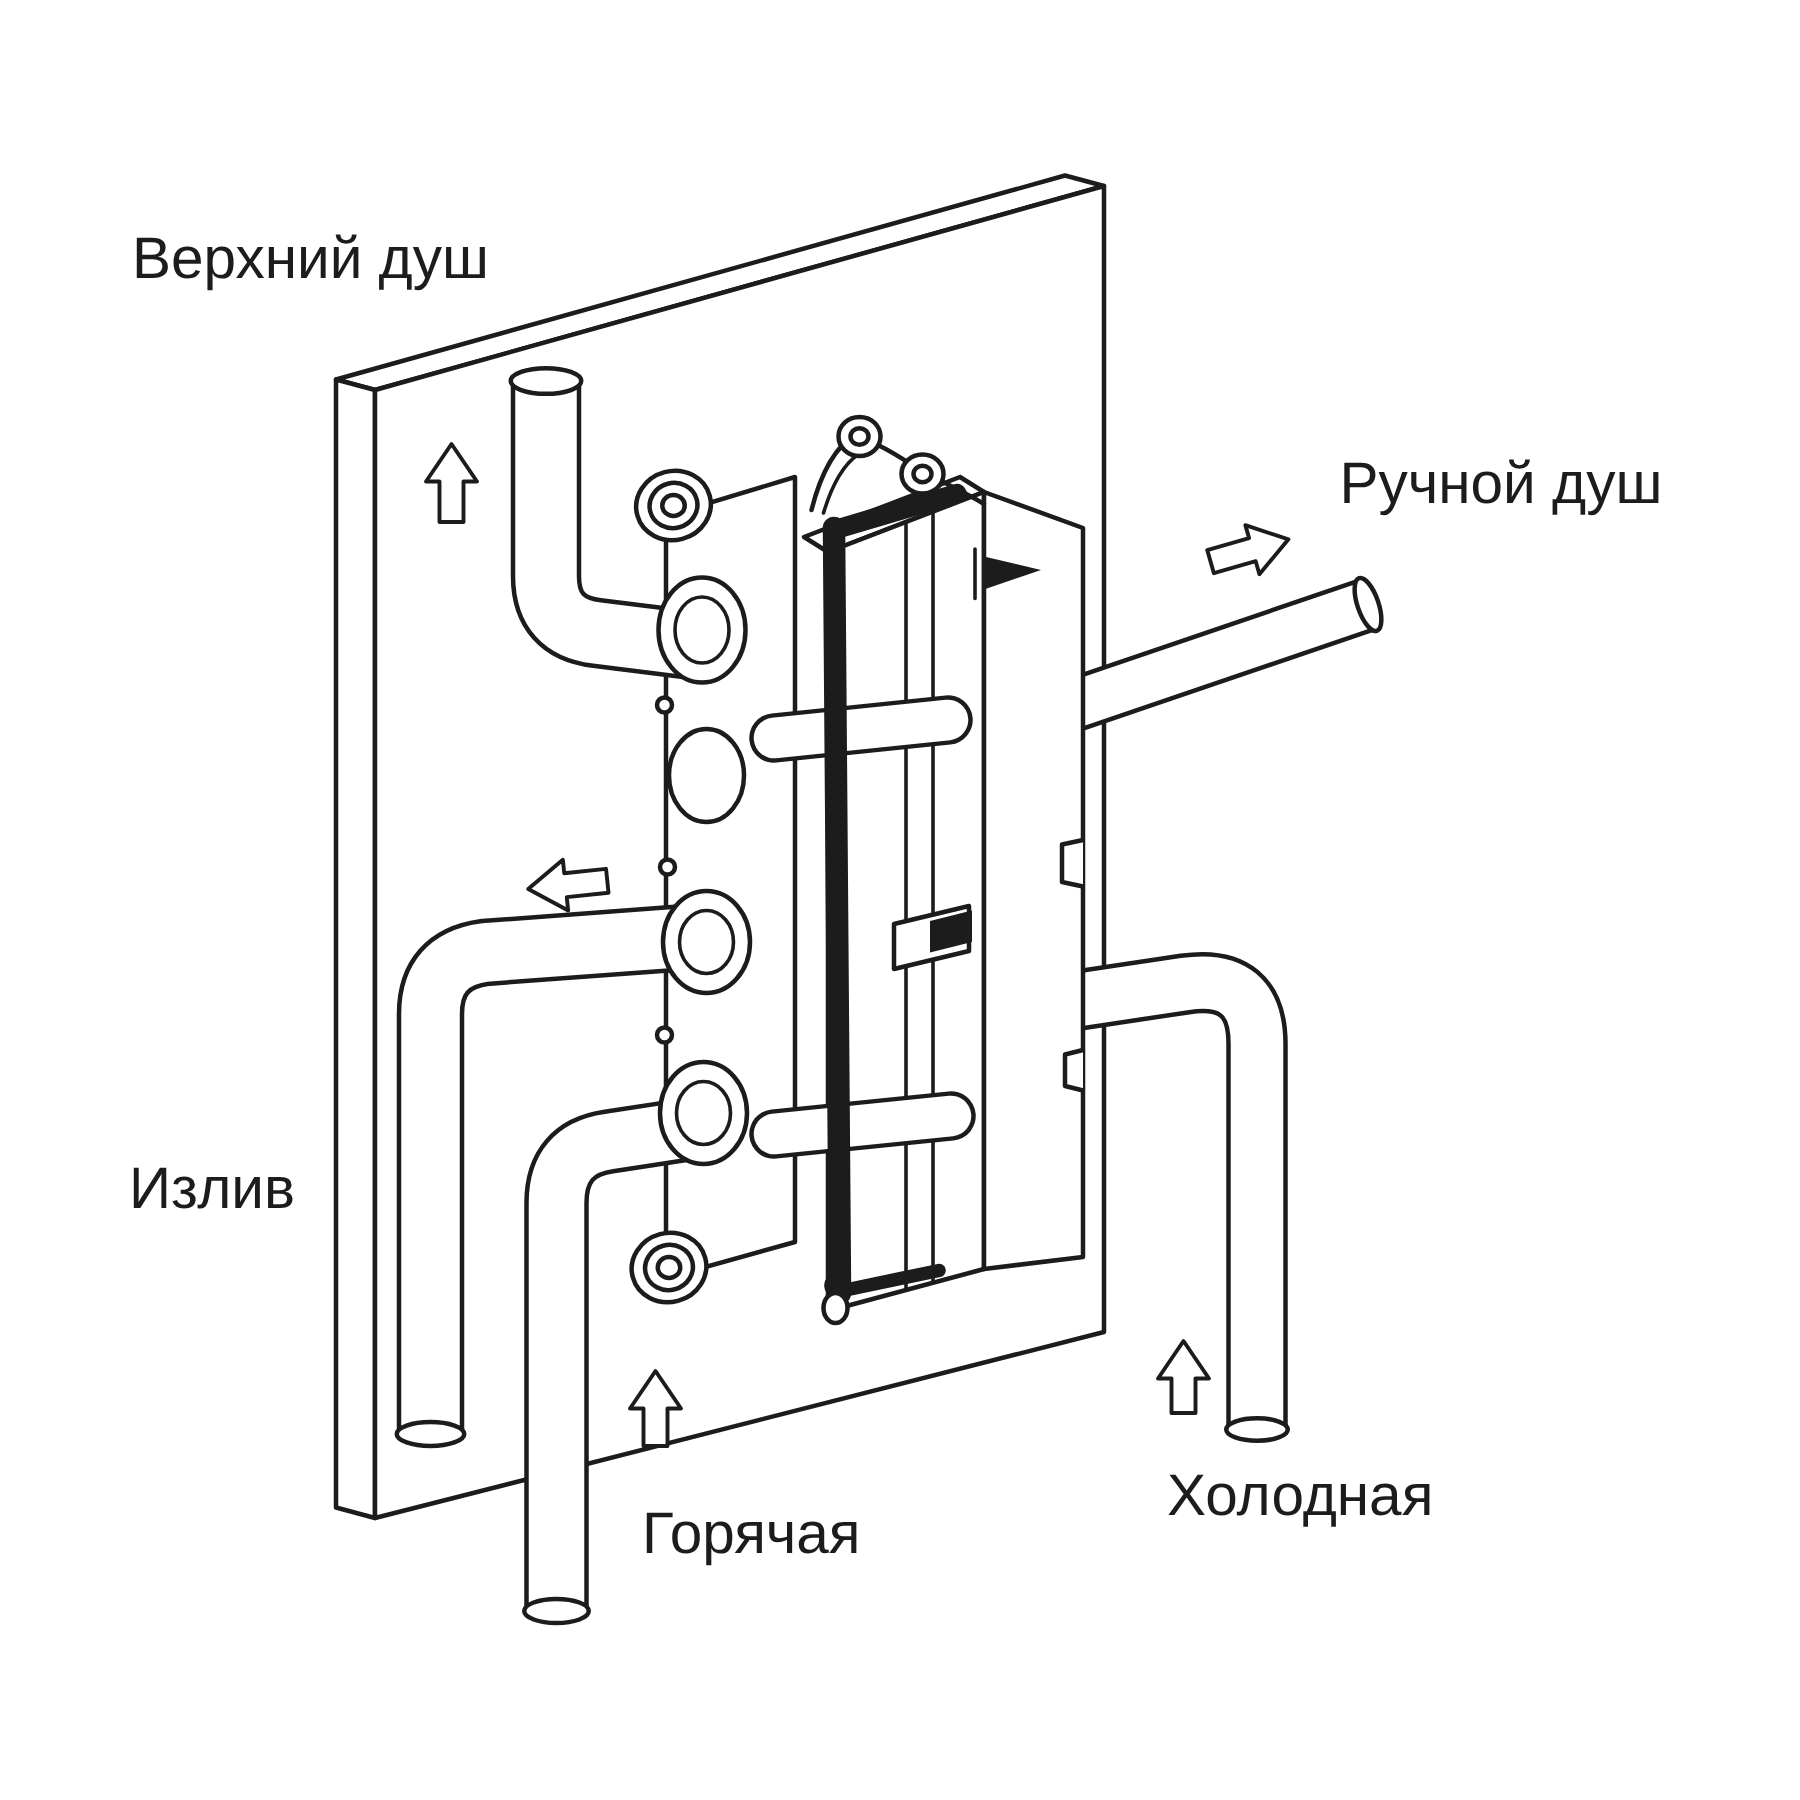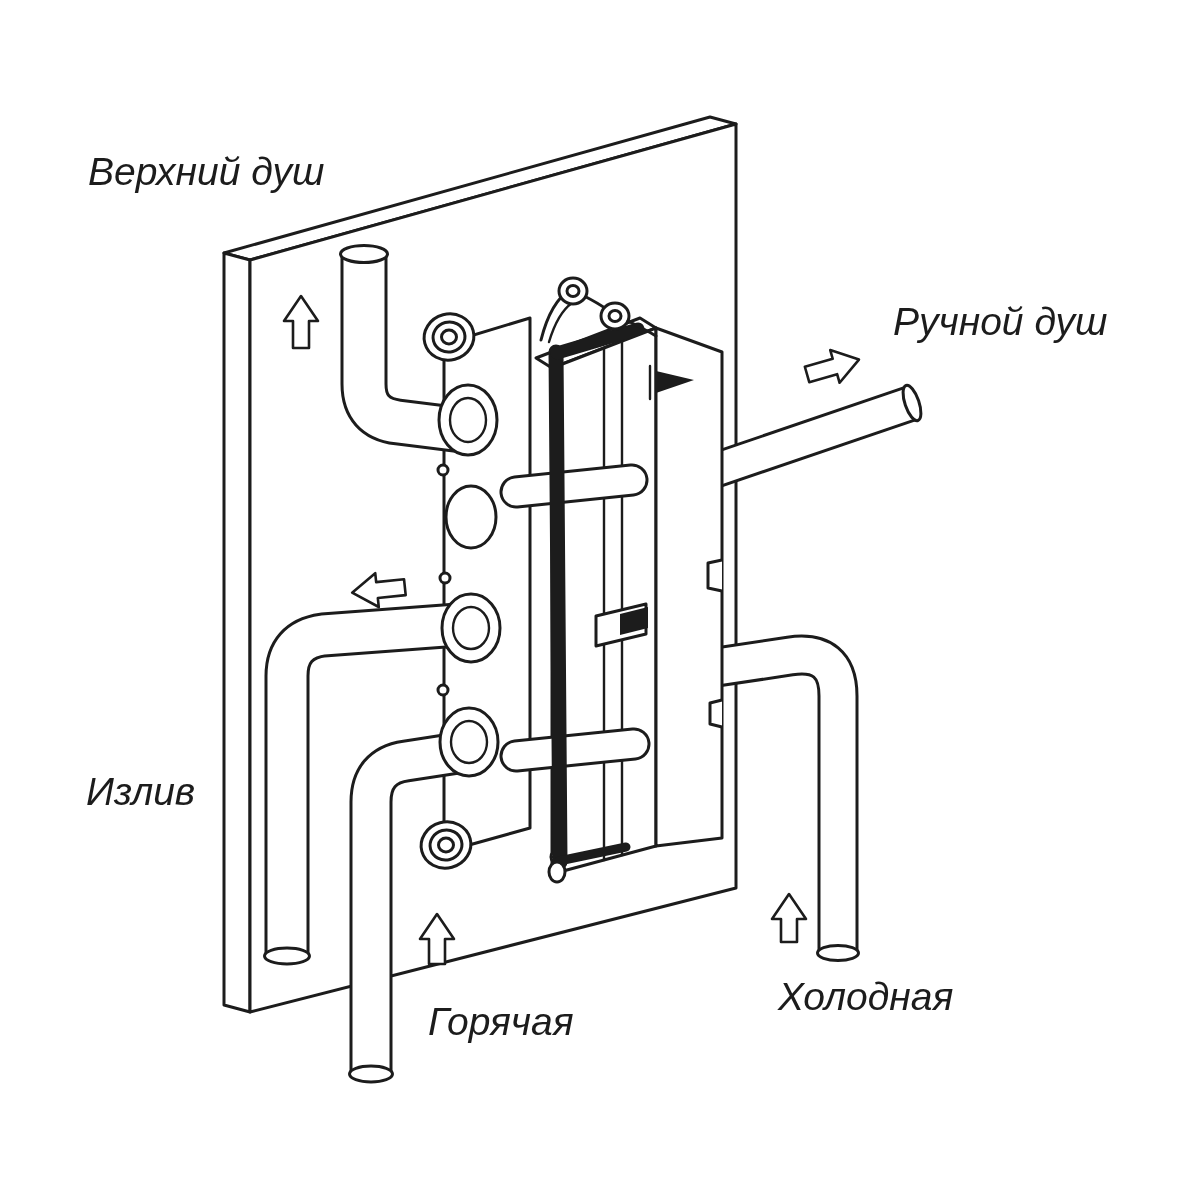--- a/index.html
+++ b/index.html
@@ -1,16 +1,16 @@
 <!DOCTYPE html>
 <html><head>
 <meta charset="utf-8">
 <style>
   html,body{margin:0;padding:0;background:#fff;}
-  .stage{width:1200px;height:1200px;position:relative;background:#fff;overflow:hidden;font-style:italic;}
+  .stage{width:1200px;height:1200px;position:relative;background:#fff;overflow:hidden;}
   svg{display:block;}
   .fw{fill:#ffffff;stroke:#1c1c1c;stroke-width:3;stroke-linejoin:round;}
   .ln{fill:none;stroke:#1c1c1c;stroke-width:3;stroke-linejoin:round;stroke-linecap:round;}
   .ln2{fill:none;stroke:#1c1c1c;stroke-width:2.4;stroke-linejoin:round;stroke-linecap:round;}
   .po{fill:none;stroke:#1c1c1c;stroke-linejoin:round;stroke-linecap:butt;}
   .pi{fill:none;stroke:#ffffff;stroke-linejoin:round;stroke-linecap:butt;}
   .por{fill:none;stroke:#1c1c1c;stroke-linejoin:round;stroke-linecap:round;}
   .pir{fill:none;stroke:#ffffff;stroke-linejoin:round;stroke-linecap:round;}
   .dark{fill:#1c1c1c;stroke:none;}
   .strap{fill:none;stroke:#1c1c1c;stroke-linecap:round;}

